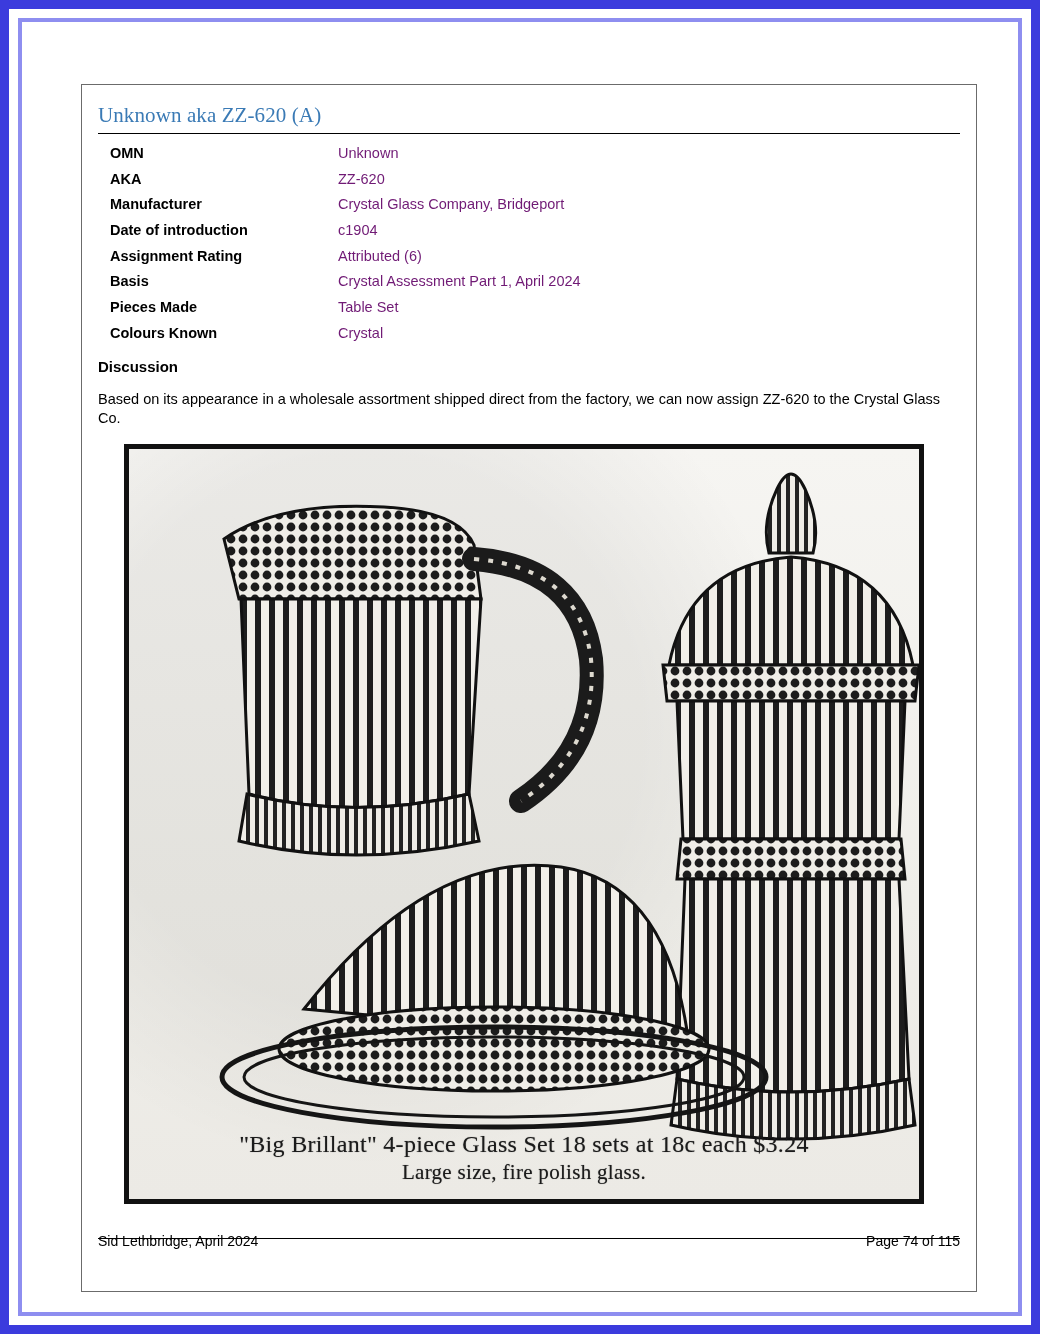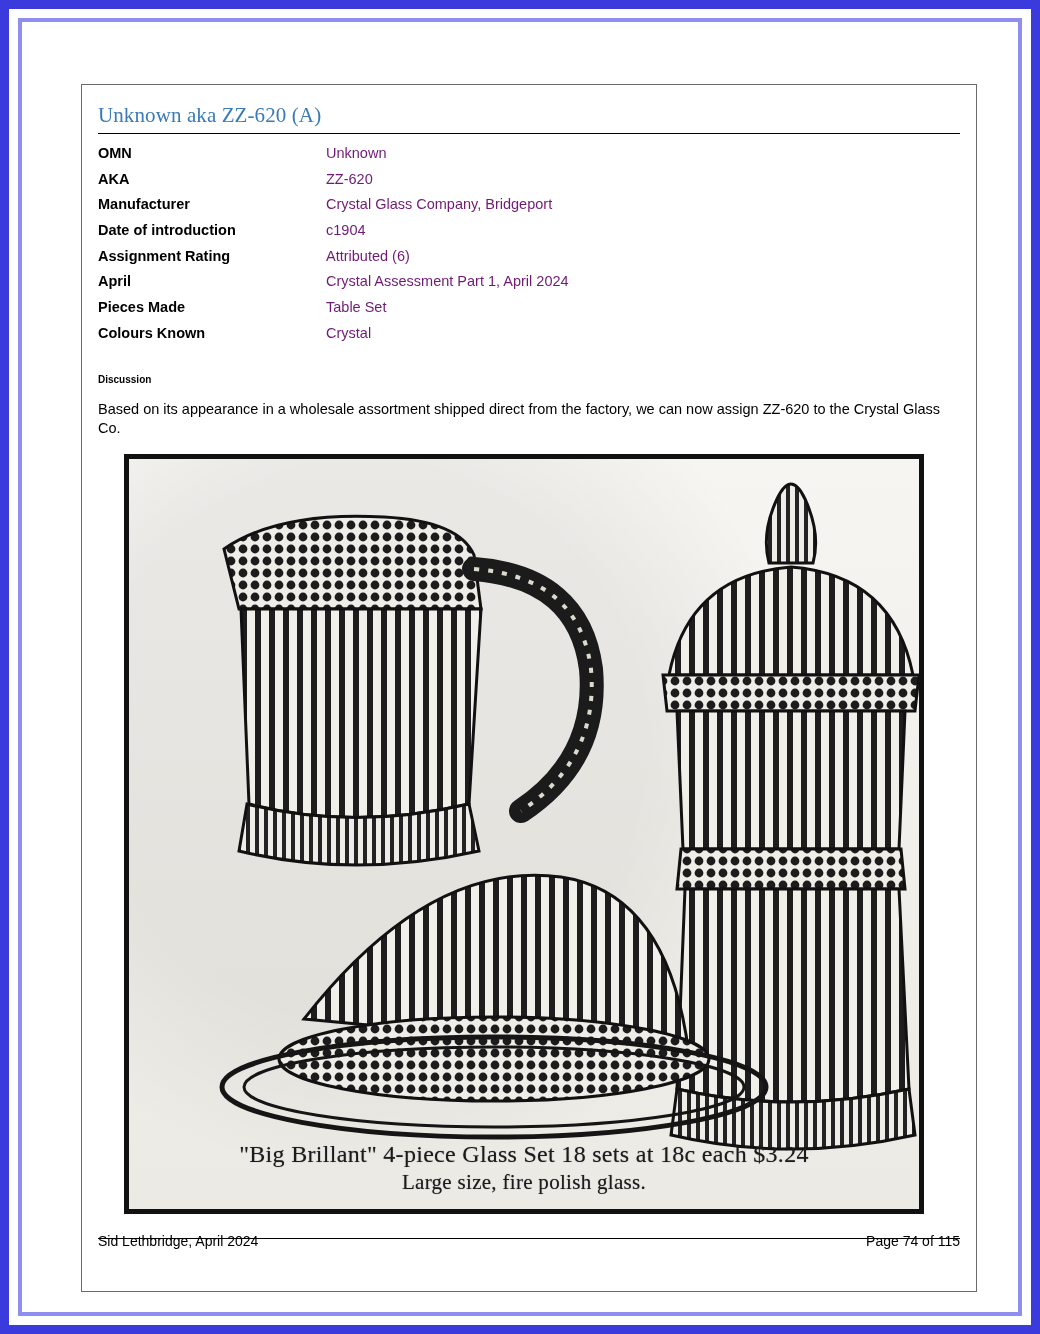--- a/index.html
+++ b/index.html
@@ -62,39 +62,40 @@
   }
   .title-rule {
     border-bottom: 1px solid #000000;
     margin-bottom: 7px;
   }
 
   table.fields {
     border-collapse: collapse;
     width: 100%;
     font-size: 14.5px;
+    margin-left: 12px;
   }
   table.fields td {
     padding: 4px 0 5px 0;
     vertical-align: top;
     line-height: 1.15;
   }
   td.field-label {
     width: 228px;
     font-weight: bold;
     color: #000;
   }
   td.field-value {
     color: #701a75;
   }
 
   .discussion-label {
     font-weight: bold;
-    font-size: 10px;
-    margin-top: 28px;
+    font-size: 15px;
+    margin-top: 12px;
   }
   .discussion-text {
     font-size: 14.5px;
     line-height: 1.3;
     margin-top: 15px;
     width: 845px;
   }
 
   
   .figure {
@@ -179,21 +180,21 @@
           </tr>
           <tr>
             <td class="field-label">Date of introduction</td>
             <td class="field-value">c1904</td>
           </tr>
           <tr>
             <td class="field-label">Assignment Rating</td>
             <td class="field-value">Attributed (6)</td>
           </tr>
           <tr>
-            <td class="field-label">April</td>
+            <td class="field-label">Basis</td>
             <td class="field-value">Crystal Assessment Part 1, April 2024</td>
           </tr>
           <tr>
             <td class="field-label">Pieces Made</td>
             <td class="field-value">Table Set</td>
           </tr>
           <tr>
             <td class="field-label">Colours Known</td>
             <td class="field-value">Crystal</td>
           </tr>

